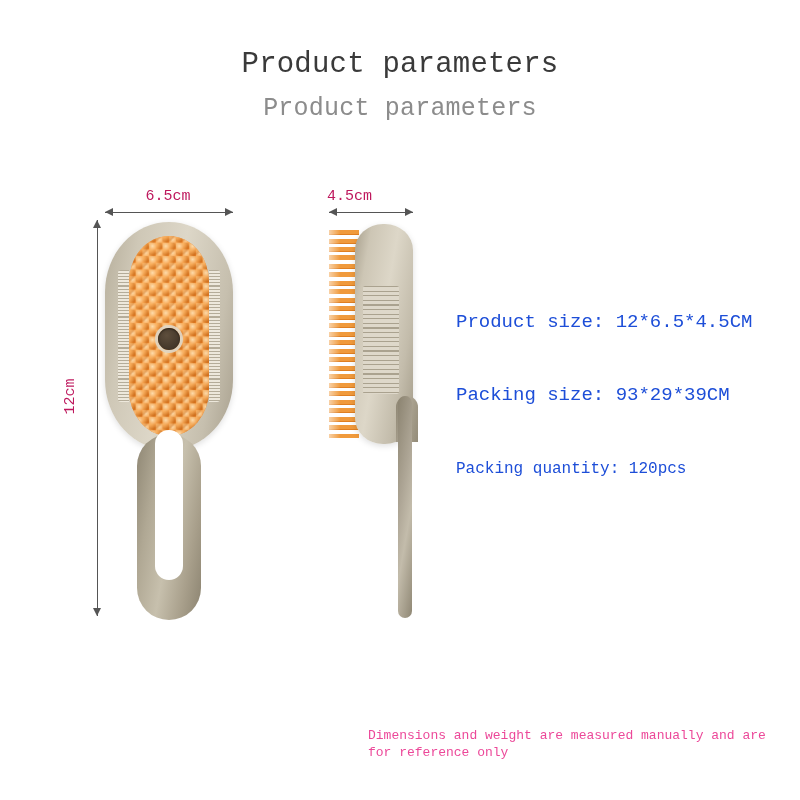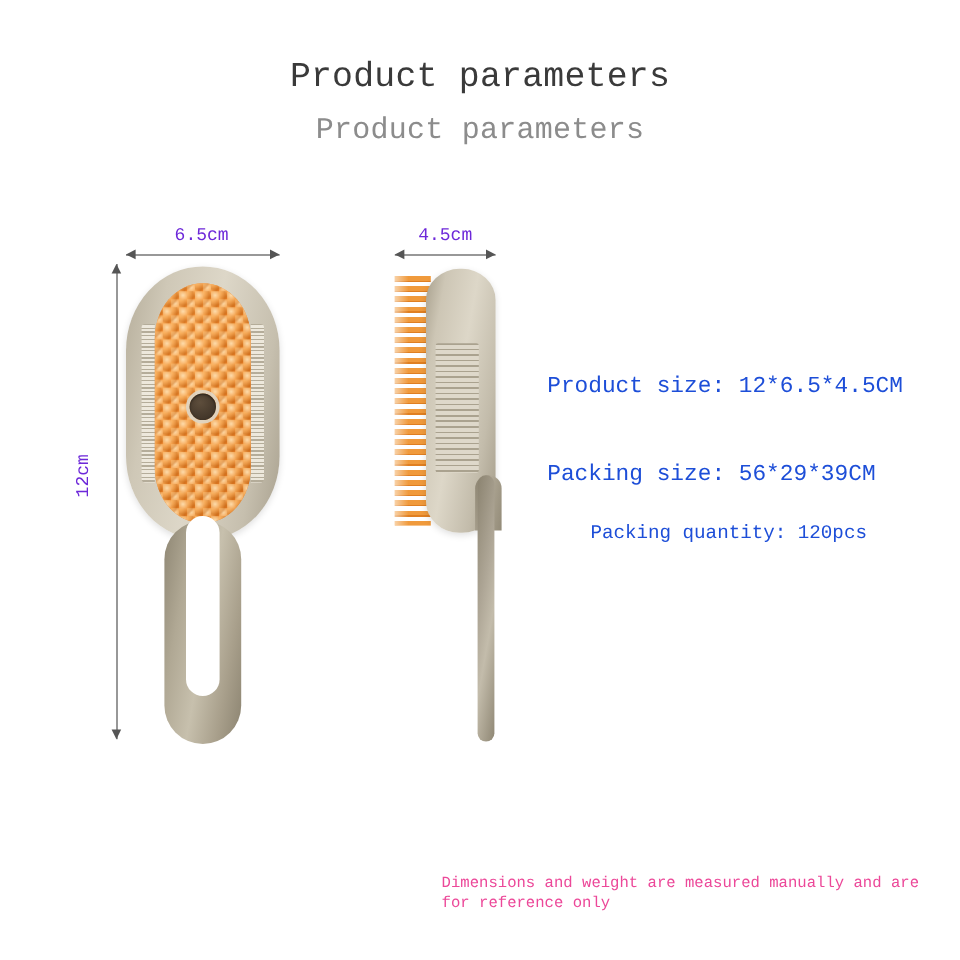--- a/index.html
+++ b/index.html
@@ -38,34 +38,33 @@
     font-size: 25px;
     font-weight: 400;
     color: #8c8c8c;
     letter-spacing: 0.2px;
   }
 
   
   .dim-label {
     position: absolute;
     font-size: 15px;
-    color: #6d28d9;
+    color: #be185d;
     white-space: nowrap;
   }
   .dim-label-width-front {
     top: 188px;
     left: 103px;
     width: 130px;
     text-align: center;
   }
   .dim-label-width-side {
     top: 188px;
     left: 327px;
     width: 88px;
-    text-align: center;
   }
   .dim-label-height {
     top: 398px;
     left: 62px;
     width: 16px;
     text-align: center;
     transform: rotate(-90deg);
     transform-origin: center center;
   }
 
@@ -277,21 +276,21 @@
   
   .spec {
     position: absolute;
     left: 456px;
     font-size: 19px;
     color: #1d4ed8;
     white-space: nowrap;
   }
   .spec-1 { top: 311px; }
   .spec-2 { top: 384px; }
-  .spec-3 { top: 435px; font-size: 16px; margin-left: 36px; }
+  .spec-3 { top: 460px; font-size: 16px; }
 
   
   .footnote {
     position: absolute;
     top: 727px;
     left: 368px;
     width: 400px;
     font-size: 13px;
     line-height: 17px;
     color: #ec4899;
@@ -341,16 +340,16 @@
 
 <div class="brush-side">
   <div class="bristles"></div>
   <div class="side-body"></div>
   <div class="side-ridges"></div>
 </div>
 <div class="handle-side-top"></div>
 <div class="handle-side"></div>
 
 <div class="spec spec-1">Product size: 12*6.5*4.5CM</div>
-<div class="spec spec-2">Packing size: 56*29*39CM</div>
+<div class="spec spec-2">Packing size: 93*29*39CM</div>
 <div class="spec spec-3">Packing quantity: 120pcs</div>
 
 <div class="footnote">Dimensions and weight are measured manually and are for reference only</div>
 
 </body></html>

